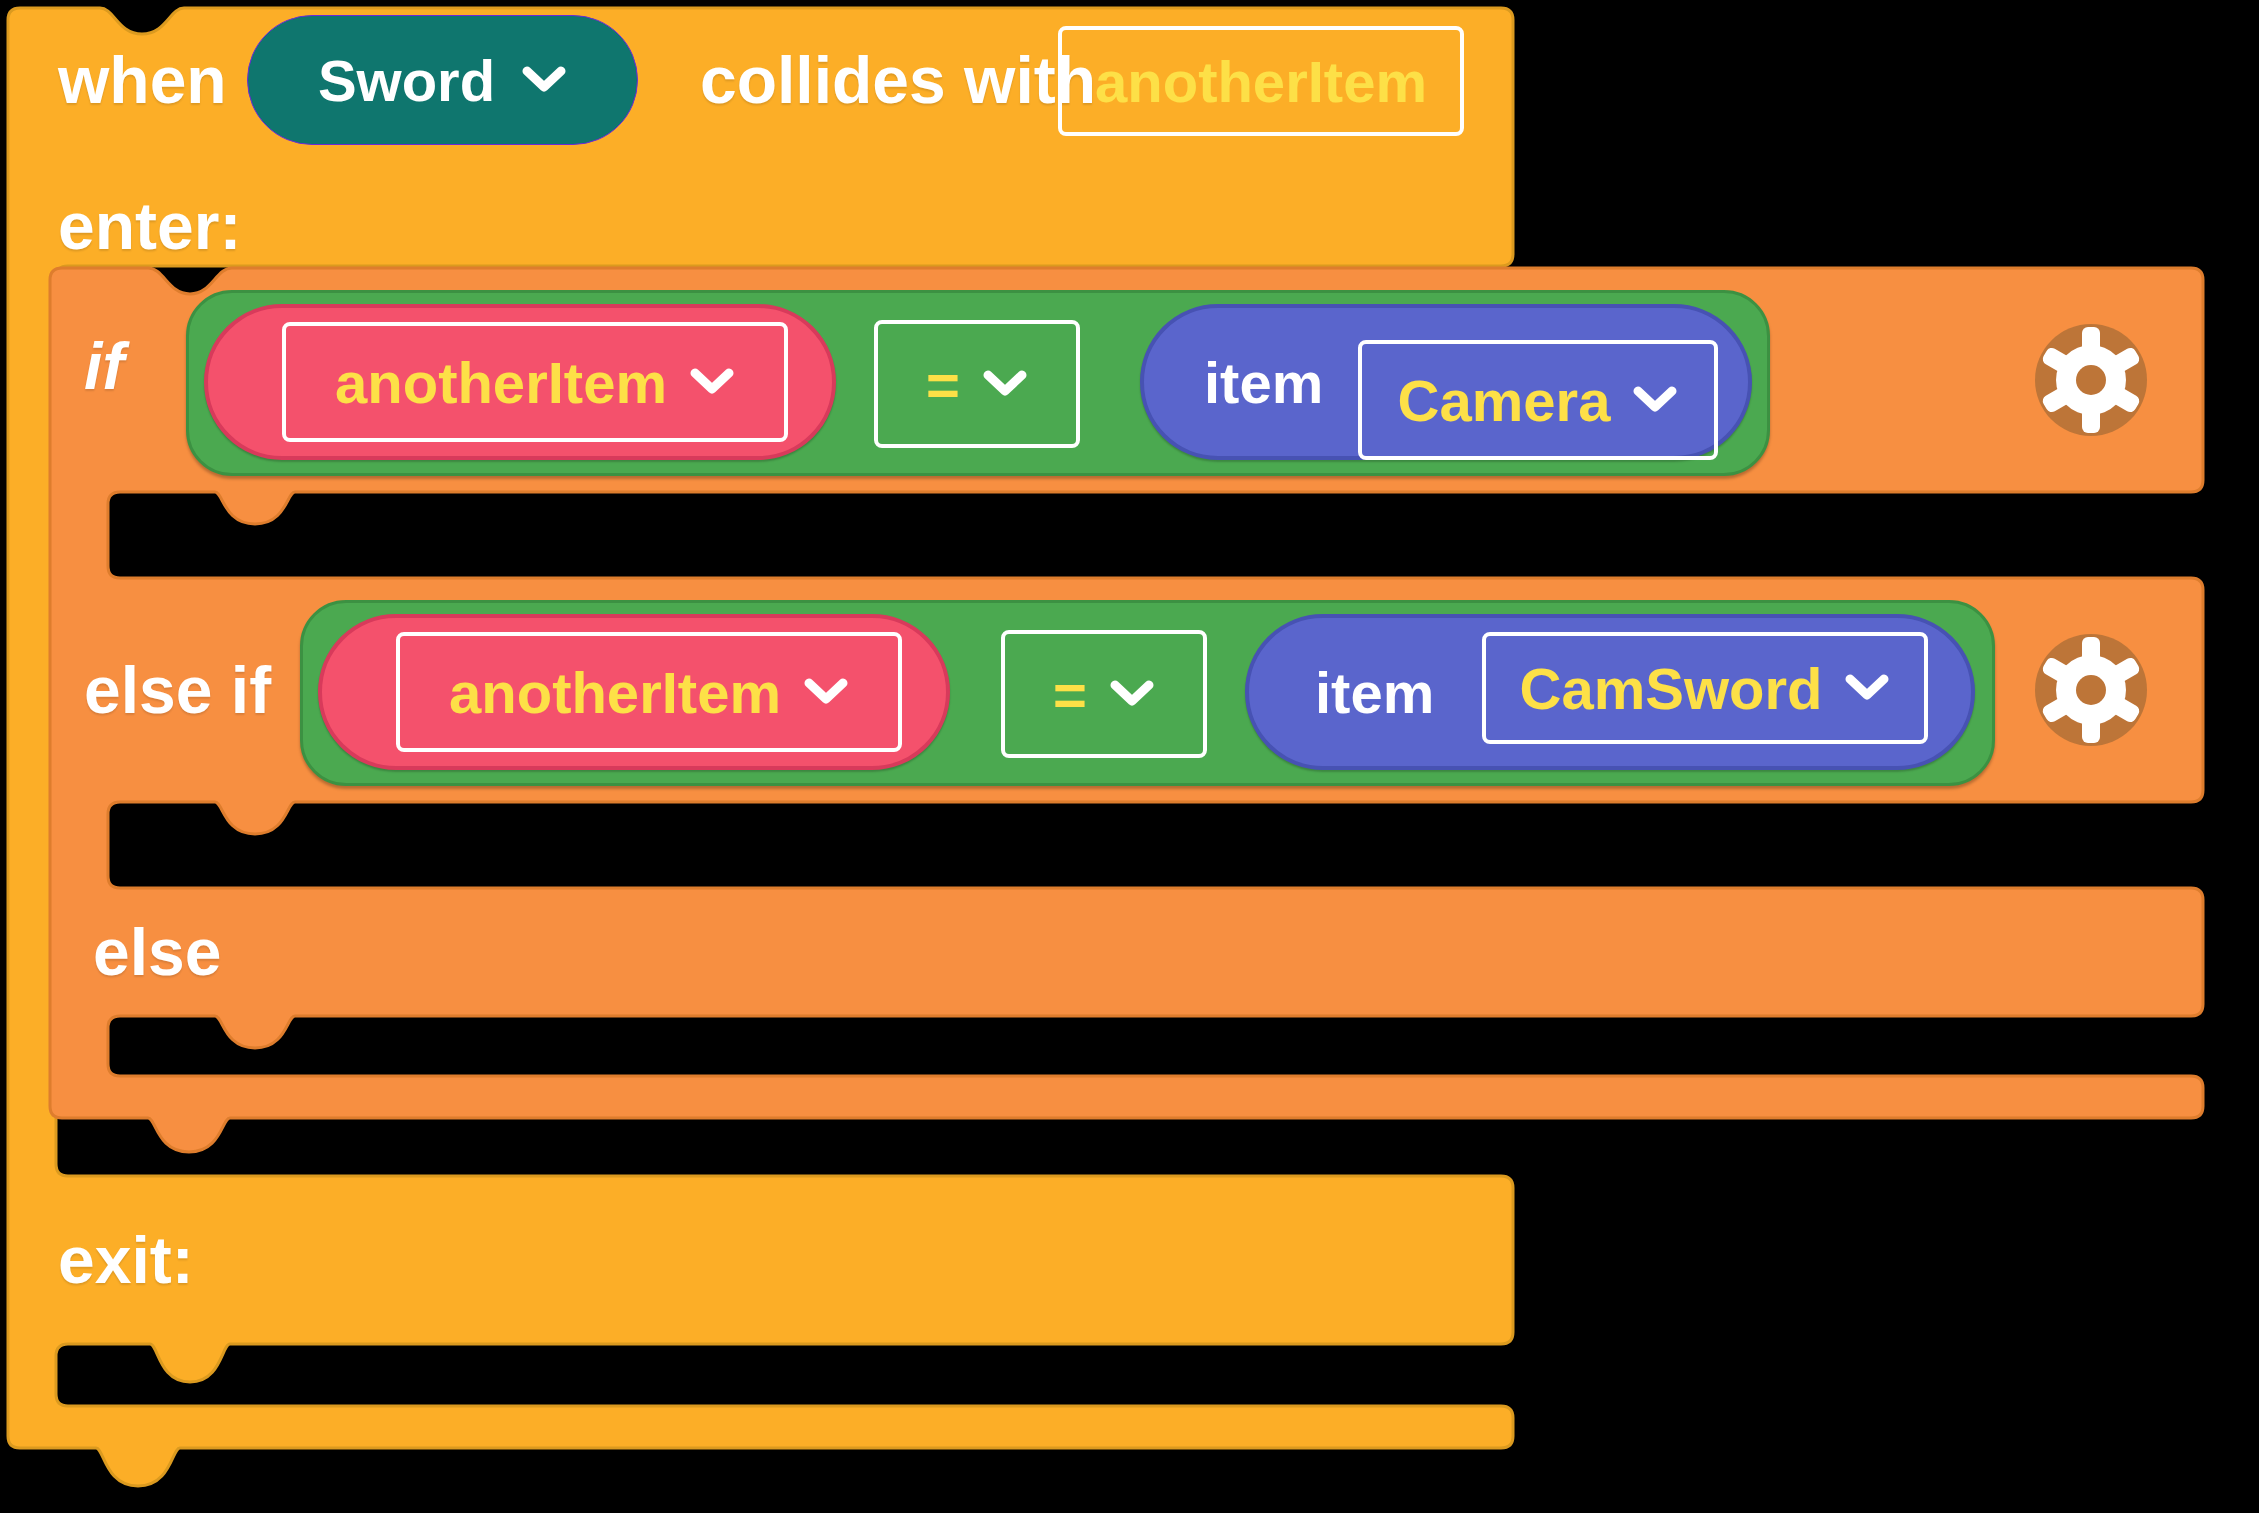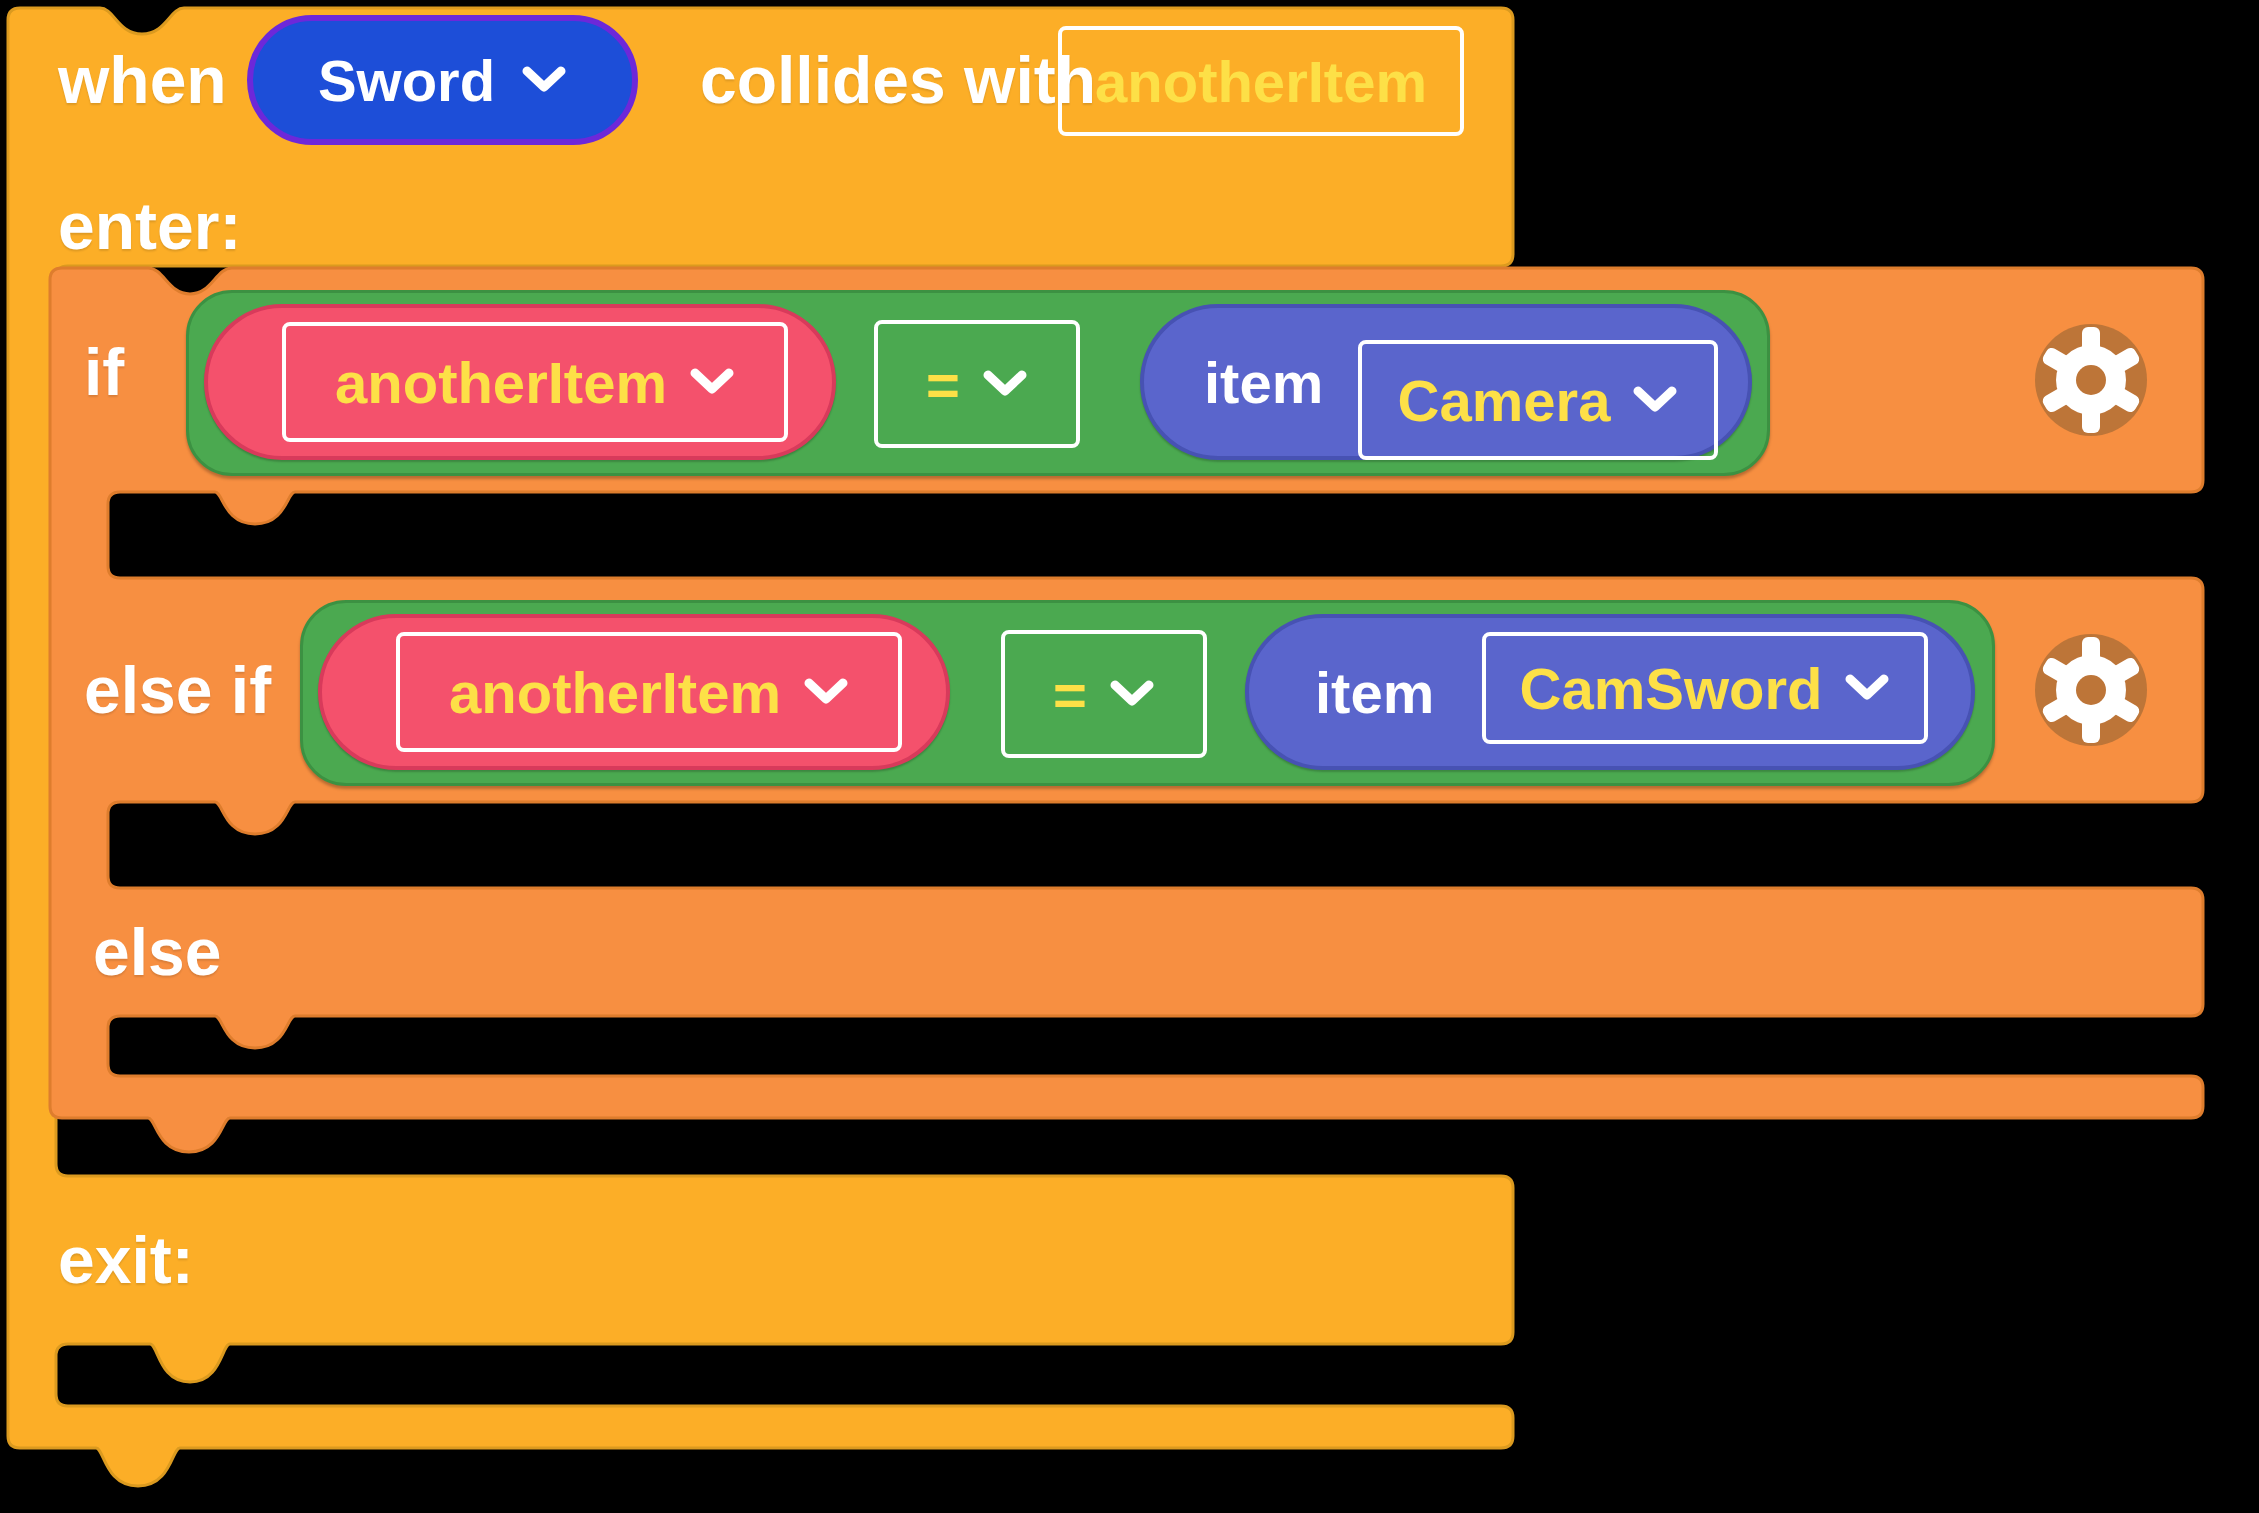--- a/index.html
+++ b/index.html
@@ -34,21 +34,21 @@
   .green-block {
     position: absolute;
     background: #4BA950;
     border: 3px solid #3C9142;
     border-radius: 46px;
     box-sizing: border-box;
     box-shadow: 0 3px 3px rgba(0,0,0,0.25);
   }
   .red-pill  { background: #F4516C; border: 4px solid #D83A5B; box-shadow: 0 2px 2px rgba(0,0,0,0.2); }
   .blue-pill { background: #5A65CC; border: 4px solid #4752B3; box-shadow: 0 2px 2px rgba(0,0,0,0.2); }
-  .sword-pill{ background: #1d4ed8; border: 6px solid #6d28d9; }
+  .sword-pill{ background: #0f766e; border: 1px solid #6d28d9; }
   .wbox {
     position: absolute;
     display: flex;
     align-items: center;
     justify-content: center;
     gap: 22px;
     border: 4px solid #fff;
     border-radius: 8px;
     box-sizing: border-box;
     color: #fde047;
@@ -132,21 +132,21 @@
   </div>
 
   <div class="label" style="left:700px; top:10px; height:140px;">collides with</div>
 
   <div class="wbox" style="left:1058px; top:26px; width:406px; height:110px;">
     <span>anotherItem</span>
   </div>
 
   <div class="label" style="left:58px; top:190px; height:72px;">enter:</div>
 
-  <div class="label" style="left:84px; top:260px; height:224px;">if</div>
+  <div class="label" style="left:84px; top:254px; height:224px;font-style:italic;">if</div>
 
   <div class="green-block" style="left:186px; top:290px; width:1584px; height:186px;"></div>
 
   <div class="pill red-pill" style="left:204px; top:304px; width:632px; height:156px;"></div>
   <div class="wbox" style="left:282px; top:322px; width:506px; height:120px;">
     <span>anotherItem</span>
     <svg class="chev" width="46" height="28" viewBox="0 0 46 28">
       <path d="M6 5 L23 21 L40 5" fill="none" stroke="#fff" stroke-width="9" stroke-linecap="round" stroke-linejoin="round"></path>
     </svg>
   </div>

